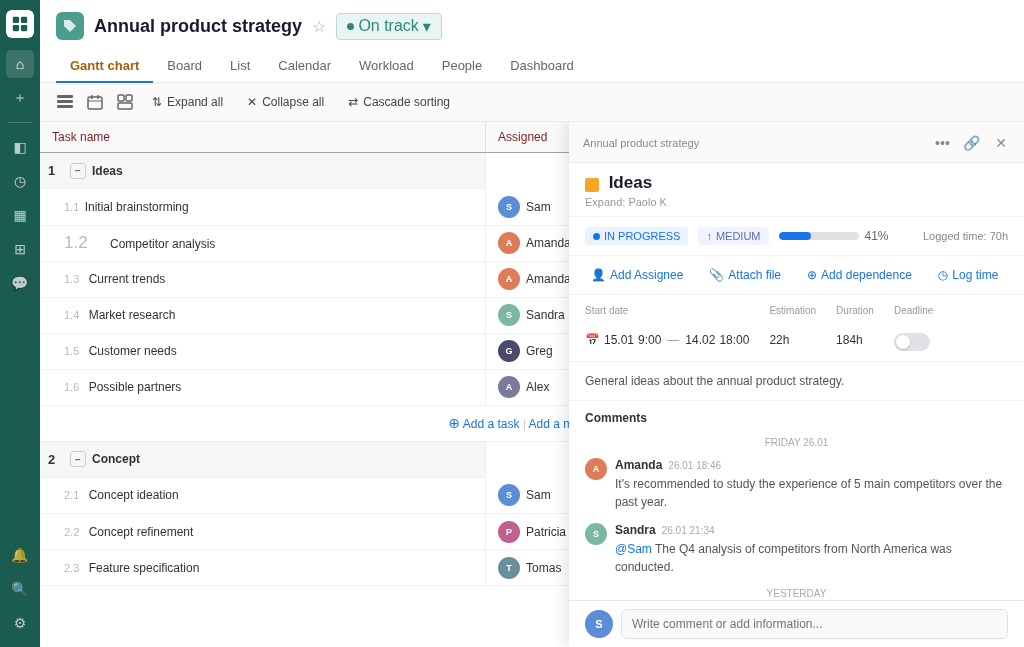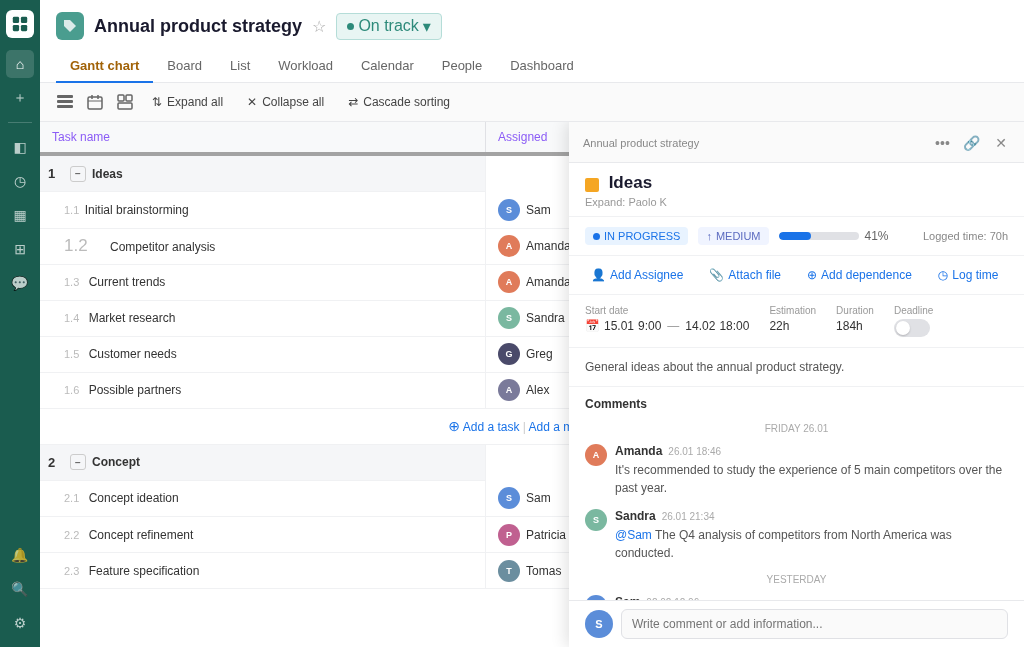--- a/index.html
+++ b/index.html
@@ -85,26 +85,26 @@
     .toolbar-icon { width: 18px; height: 18px; display: flex; align-items: center; justify-content: center; color: #555; }
 
     
     .content-area { display: flex; flex: 1; overflow: hidden; position: relative; }
 
     
     .gantt-table { flex: 1; overflow-y: auto; overflow-x: hidden; }
     table { width: 100%; border-collapse: collapse; }
     th {
       background: #f8f9fa;
-      border-bottom: 4px solid #a3a3a3;
+      border-bottom: 1px solid #a3a3a3;
       border-right: 1px solid #e0e1e5;
       padding: 8px 12px;
       text-align: left;
       font-weight: 500;
-      color: #8b5cf6;
+      color: #7f1d1d;
       font-size: 12px;
       white-space: nowrap;
     }
     td {
       border-bottom: 1px solid #f0f1f3;
       border-right: 1px solid #f0f1f3;
       padding: 6px 12px;
       font-size: 12px;
       color: #333;
       height: 36px;
@@ -164,21 +164,21 @@
     .progress-bar-wrap { display: flex; align-items: center; gap: 6px; }
     .progress-bar { width: 80px; height: 8px; background: #e0e1e5; border-radius: 4px; overflow: hidden; }
     .progress-fill { height: 100%; background: #1a73e8; border-radius: 4px; }
     .progress-pct { font-size: 12px; color: #666; }
     .logged-time { margin-left: auto; font-size: 11px; color: #888; }
 
     .panel-actions { padding: 8px 16px; display: flex; align-items: center; gap: 14px; border-bottom: 1px solid #f0f1f3; }
     .action-btn { display: inline-flex; align-items: center; gap: 4px; font-size: 12px; color: #1a73e8; cursor: pointer; padding: 4px 6px; border-radius: 4px; }
 
     .panel-dates { padding: 10px 16px; border-bottom: 1px solid #f0f1f3; display: flex; align-items: flex-start; gap: 20px; flex-wrap: wrap; }
-    .date-field { display: flex; flex-direction: column; gap: 3px; justify-content: center; }
+    .date-field { display: flex; flex-direction: column; gap: 17px; justify-content: center; }
     .date-label { font-size: 10px; color: #999; font-weight: 500; }
     .date-value { font-size: 12px; color: #333; display: flex; align-items: center; gap: 4px; }
     .date-dash { color: #999; padding: 0 2px; }
     .deadline-toggle { width: 36px; height: 18px; background: #e0e1e5; border-radius: 9px; position: relative; cursor: pointer; }
     .deadline-toggle .knob { width: 14px; height: 14px; background: white; border-radius: 50%; position: absolute; top: 2px; left: 2px; box-shadow: 0 1px 2px rgba(0,0,0,0.2); }
 
     .panel-description { padding: 10px 16px; border-bottom: 1px solid #f0f1f3; font-size: 12px; color: #555; line-height: 1.5; }
     .panel-comments { flex: 1; overflow-y: auto; padding: 10px 16px; }
     .comments-title { font-size: 12px; font-weight: 600; color: #333; margin-bottom: 12px; }
     .date-divider { text-align: center; font-size: 10px; color: #aaa; margin: 10px 0; }
@@ -238,22 +238,22 @@
       <div class="status-badge">
         <span class="dot"></span>
         <span>On track</span>
         <span>▾</span>
       </div>
     </div>
     <div class="nav-tabs">
       <div class="nav-tab active">Gantt chart</div>
       <div class="nav-tab">Board</div>
       <div class="nav-tab">List</div>
+      <div class="nav-tab">Calendar</div>
       <div class="nav-tab">Workload</div>
-      <div class="nav-tab">Calendar</div>
       <div class="nav-tab">People</div>
       <div class="nav-tab">Dashboard</div>
     </div>
   </div>
 
   <div class="toolbar">
     <div class="toolbar-icon">
       <svg width="16" height="14" viewBox="0 0 16 14">
           <rect x="0" y="0" width="16" height="3" rx="1" fill="#666"></rect>
           <rect x="0" y="5" width="16" height="3" rx="1" fill="#666"></rect>

